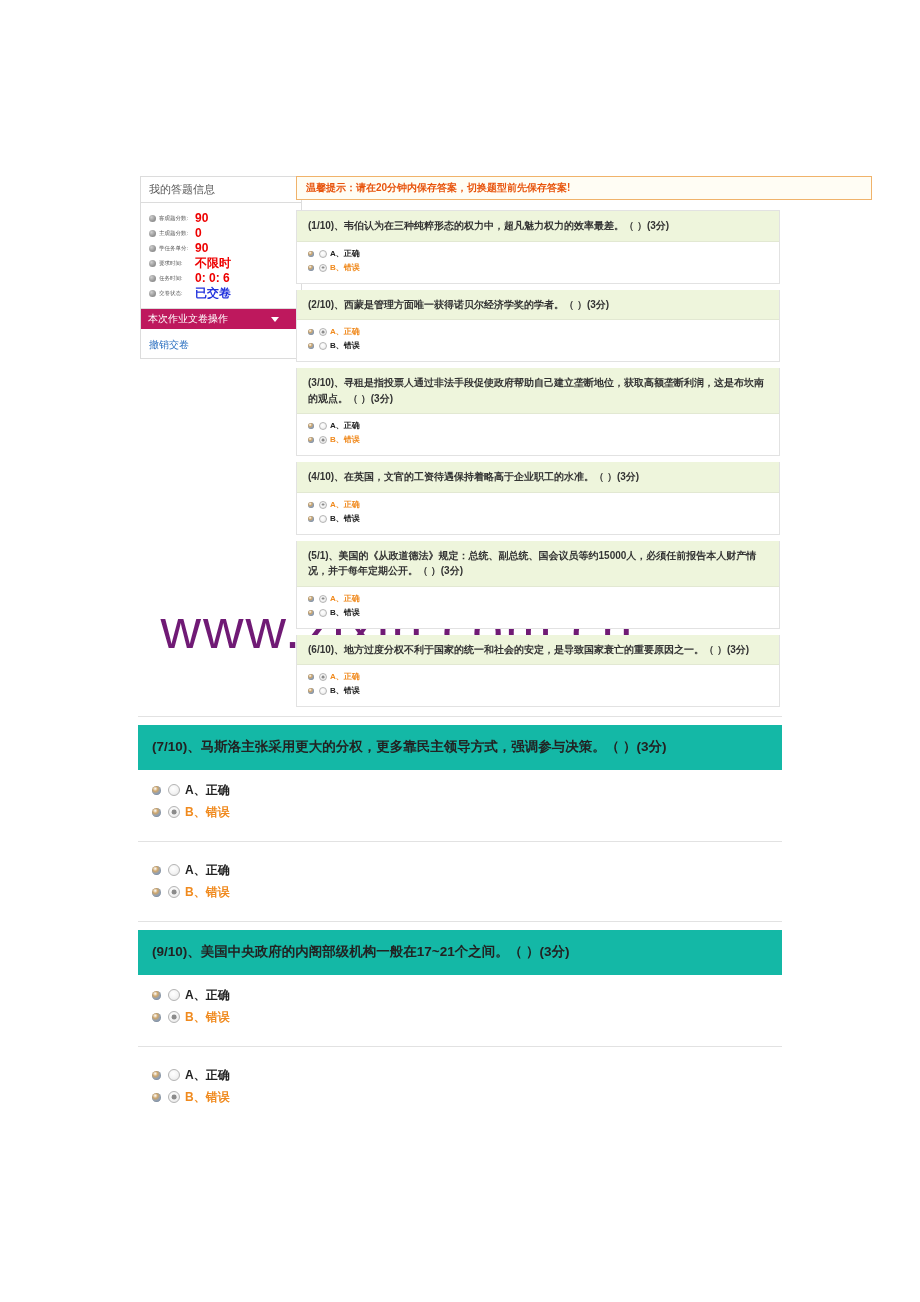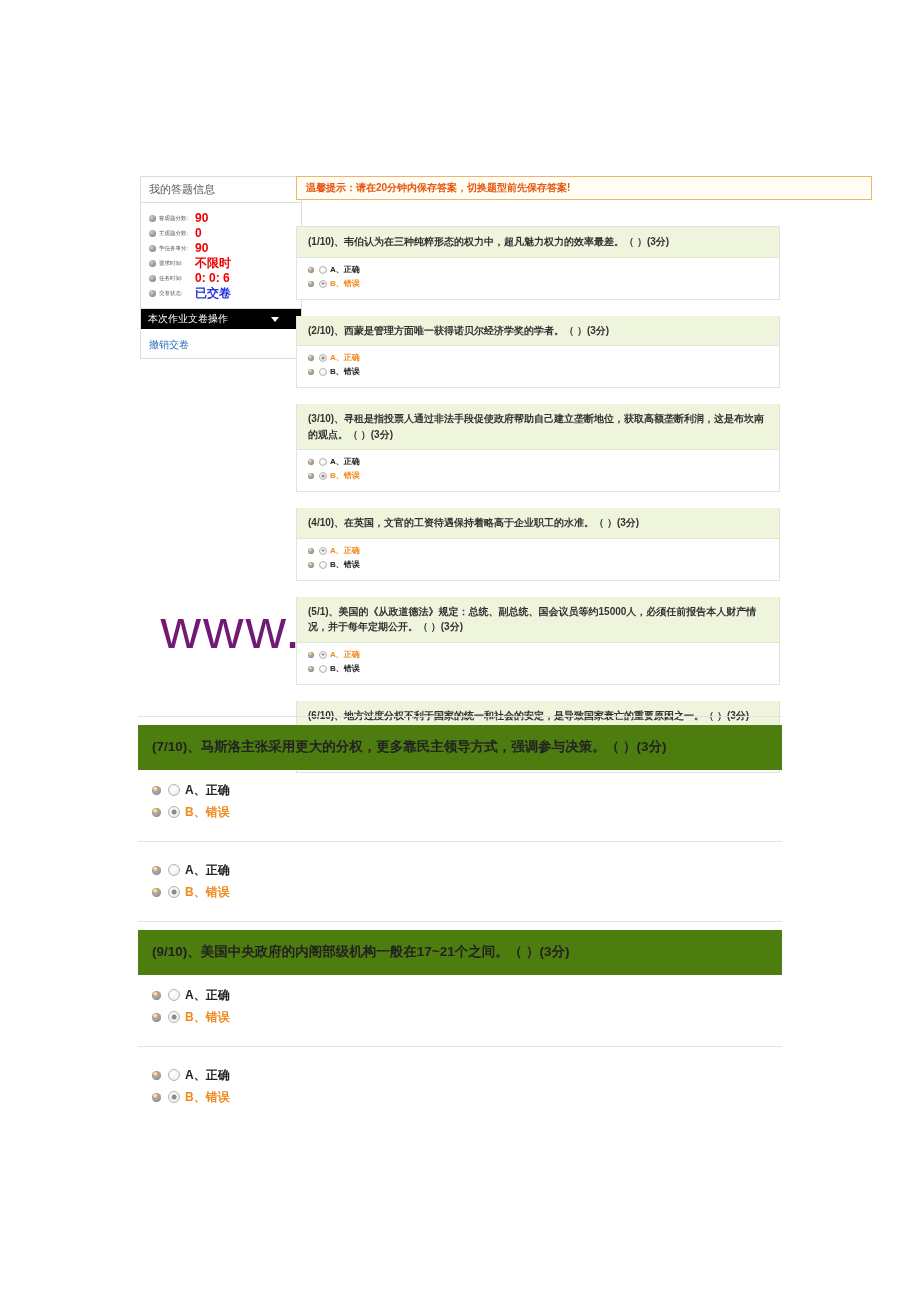--- a/index.html
+++ b/index.html
@@ -92,21 +92,21 @@
   .stat-value {
     font-size: 12px;
     font-weight: bold;
     white-space: nowrap;
     line-height: 13px;
   }
   .stat-value.red { color: #ee0000; }
   .stat-value.blue { color: #2233dd; }
 
   #sidebar-action {
-    background: #000000;
+    background: #be185d;
     height: 20px;
     display: flex;
     align-items: center;
     justify-content: space-between;
     padding: 0 8px 0 7px;
     border-top: 1px solid #dcdcdc;
     gap: 24px;
   }
   #sidebar-action-label {
     color: #ffffff;
@@ -158,21 +158,20 @@
     left: 296px;
     top: 210px;
     width: 484px;
   }
   .q-small {
     background: #ffffff;
     border: 1px solid #e2e2e2;
     border-top: none;
     box-sizing: border-box;
     margin-bottom: 6px;
-    margin-top: 16px;
   }
   .q-small:first-child { border-top: 1px solid #e2e2e2; }
   .q-small .q-stem {
     background: #eef5dc;
     border-bottom: 1px solid #e2e8d2;
     padding: 7px 10px 7px 11px;
     font-size: 10px;
     font-weight: bold;
     color: #333333;
     line-height: 1.55;
@@ -197,21 +196,21 @@
     top: 716px;
     width: 644px;
     z-index: 2;
   }
   .q-large {
     border-top: 1px solid #e2e2e2;
     padding-top: 8px;
     margin-bottom: 0px;
   }
   .q-large .q-stem {
-    background: #4d7c0f;
+    background: #14b8a6;
     padding: 11px 14px 12px 14px;
     font-size: 13.5px;
     font-weight: bold;
     color: #222222;
     line-height: 1.62;
     box-sizing: border-box;
   }
   .q-large .q-options {
     padding: 11px 0 16px 14px;
   }

